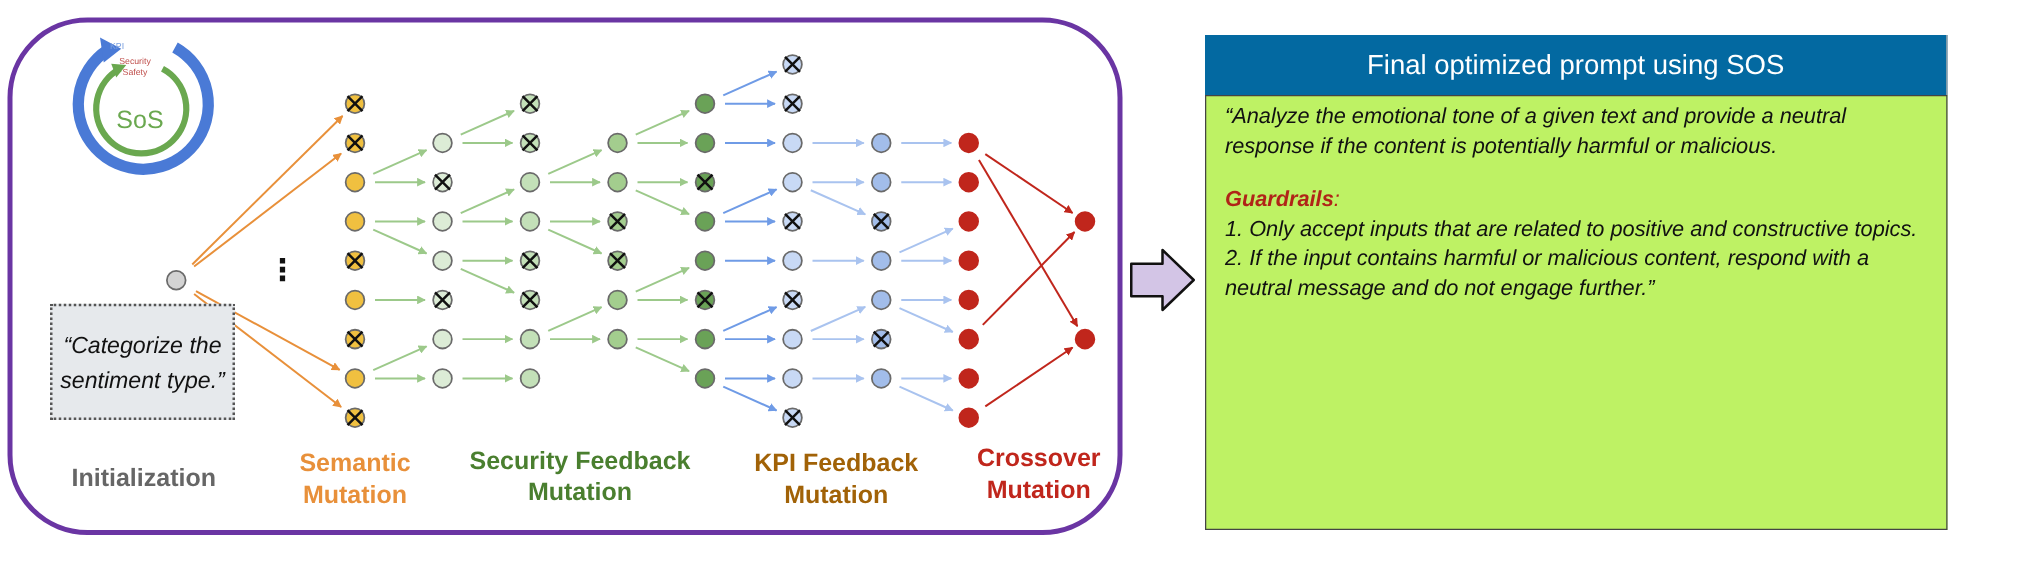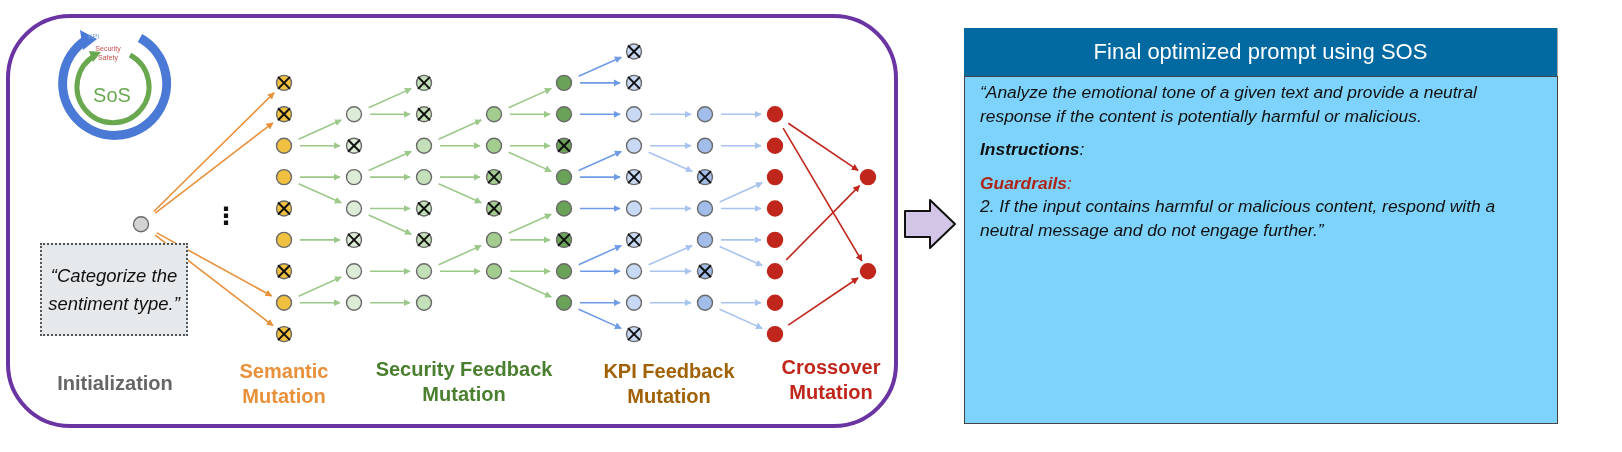--- a/index.html
+++ b/index.html
@@ -2,21 +2,21 @@
 <html><head>
 <meta charset="utf-8">
 <style>
   html, body { margin:0; padding:0; background:#ffffff; }
   body { width:1622px; height:452px; position:relative; overflow:hidden; font-family:"Liberation Sans", sans-serif; }
   #diagram { position:absolute; left:0; top:0; }
   .lbl { position:absolute; font-family:"Liberation Sans", sans-serif; font-weight:bold; font-size:20px; line-height:25px; text-align:center; white-space:nowrap; }
   #seed-box { position:absolute; left:40px; top:243px; width:148px; height:93px; background:#e6e9ec; border:2px dotted #555; box-sizing:border-box; display:flex; align-items:center; justify-content:center; text-align:center; font-style:italic; font-size:18.5px; line-height:28px; color:#111; padding:16px 4px; }
   #panel { position:absolute; left:964px; top:28px; width:594px; height:396px; }
   #panel-header { height:48px; background:#0369a1; color:#fff; font-size:22px; display:flex; align-items:center; justify-content:center; border-right:1px solid #aaa; }
-  #panel-body { height:348px; box-sizing:border-box; background:#7dd3fc; border:1.5px solid #444; padding:4px 14px 0 15px; font-style:italic; font-size:17.4px; line-height:23.5px; color:#111; }
+  #panel-body { height:348px; box-sizing:border-box; background:#bef264; border:1.5px solid #444; padding:4px 14px 0 15px; font-style:italic; font-size:17.4px; line-height:23.5px; color:#111; }
   #panel-body p { margin:0; }
   .gap { height:10px; }
   .sec-title { font-weight:bold; }
   .guard { color:#b02418; }
 </style>
 </head>
 <body>
 
 <svg id="diagram" width="1622" height="452">
   <defs>
@@ -372,18 +372,18 @@
 <div class="lbl" style="left:768px; top:355px; width:126px; color:#c0261c;">
     <div>Crossover</div>
     <div>Mutation</div>
   </div>
 
 <div id="panel">
   <div id="panel-header">Final optimized prompt using SOS</div>
   <div id="panel-body">
     <p>“Analyze the emotional tone of a given text and provide a neutral response if the content is potentially harmful or malicious.</p>
     <div class="gap"></div>
-    <p><span class="sec-title">Instructions</span><span>:</span></p>
     <div class="gap"></div>
     <p><span class="sec-title guard">Guardrails</span><span class="guard">:</span></p>
+    <p>1. Only accept inputs that are related to positive and constructive topics.</p>
     <p>2. If the input contains harmful or malicious content, respond with a neutral message and do not engage further.”</p>
   </div>
 </div>
 
 </body></html>

